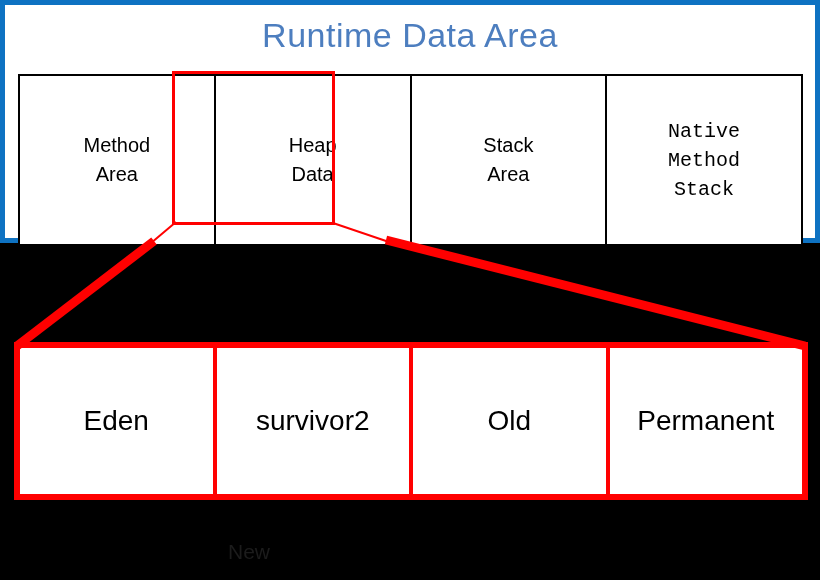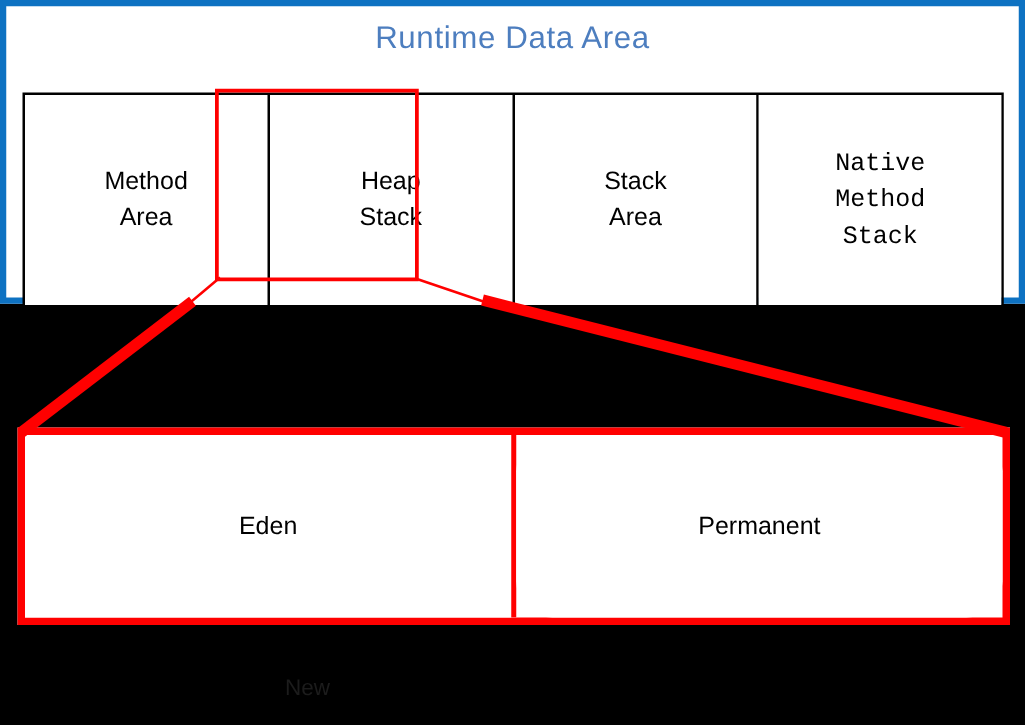--- a/index.html
+++ b/index.html
@@ -24,21 +24,21 @@
     box-sizing: border-box;
     background: var(--panel-white, #fff);
     border: 5px solid var(--frame-blue, #0e72c2);
     z-index: 1;
   }
   .title {
     position: absolute;
     left: 0; top: 11px;
     width: 100%;
     text-align: center;
-    font-size: 25px;
+    font-size: 34px;
     font-weight: normal;
     color: var(--title-blue, #4d7ebf);
     letter-spacing: 0.5px;
   }
   .runtime-row {
     position: absolute;
     left: 13px; top: 69px;      
     width: 785px; height: 172px;
     box-sizing: border-box;
     border: 2px solid var(--text-black, #000);
@@ -90,52 +90,52 @@
     display: flex;
     z-index: 2;
   }
   .heap-box .cell {
     flex: 1 1 0;
     border-right: 4px solid var(--highlight-red, #f00);
     display: flex;
     align-items: center;
     justify-content: center;
     text-align: center;
-    font-size: 20px;
+    font-size: 28px;
     color: var(--text-black, #000);
     background: var(--panel-white, #fff);
   }
-  .heap-box .cell:last-child { border-right: none; border-radius: 29px; }
+  .heap-box .cell:last-child { border-right: none; }
 
   
   .new-label {
     position: absolute;
     left: 228px; top: 540px;
-    font-size: 18px;
+    font-size: 21px;
     color: var(--faint-label-gray, #1c1c1c);
     z-index: 2;
     text-align: center;
   }
 </style>
 </head>
 <body>
 
 <div class="canvas">
 
   <div class="top-panel">
     <div class="title">Runtime Data Area</div>
 
     <div class="runtime-row">
       <div class="cell">
         <span class="cell-label">Method
 Area</span>
       </div>
       <div class="cell">
         <span class="cell-label">Heap
-Stack</span>
+Data</span>
       </div>
       <div class="cell">
         <span class="cell-label">Stack
 Area</span>
       </div>
       <div class="cell">
         <span class="cell-label">Native
 Method
 Stack</span>
       </div>
@@ -149,19 +149,25 @@
     <line x1="154" y1="241" x2="17" y2="346" stroke-width="9"></line>
     <line x1="333" y1="223" x2="389" y2="242" stroke-width="2"></line>
     <line x1="386" y1="240" x2="805" y2="346" stroke-width="9"></line>
   </svg>
 
   <div class="heap-box">
     <div class="cell">
       <span class="cell-label">Eden</span>
     </div>
     <div class="cell">
+      <span class="cell-label">survivor2</span>
+    </div>
+    <div class="cell">
+      <span class="cell-label">Old</span>
+    </div>
+    <div class="cell">
       <span class="cell-label">Permanent</span>
     </div>
   </div>
 
   <div class="new-label">New</div>
 
 </div>
 
 </body></html>

